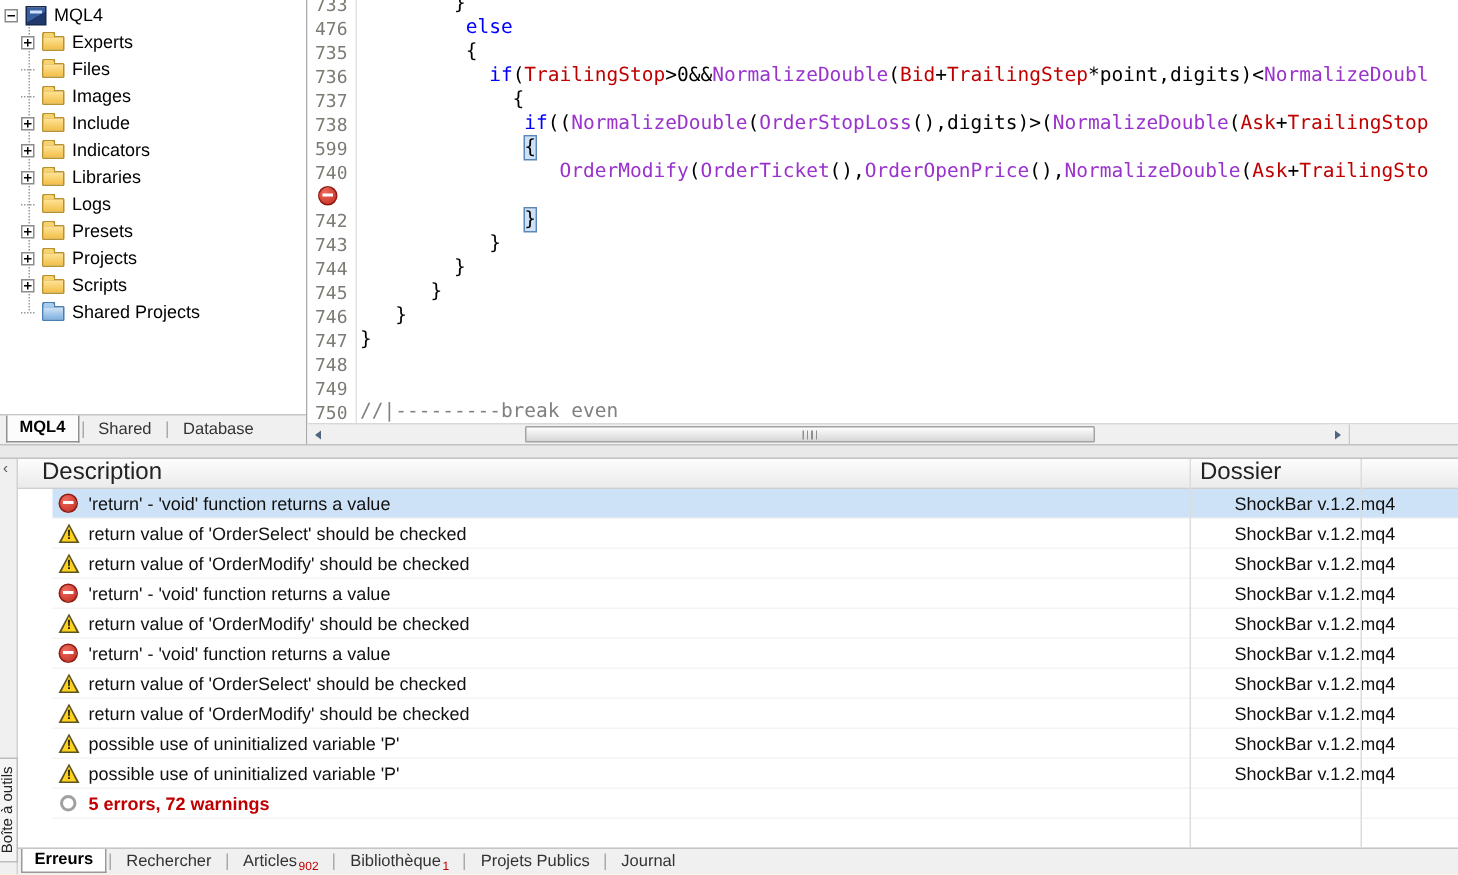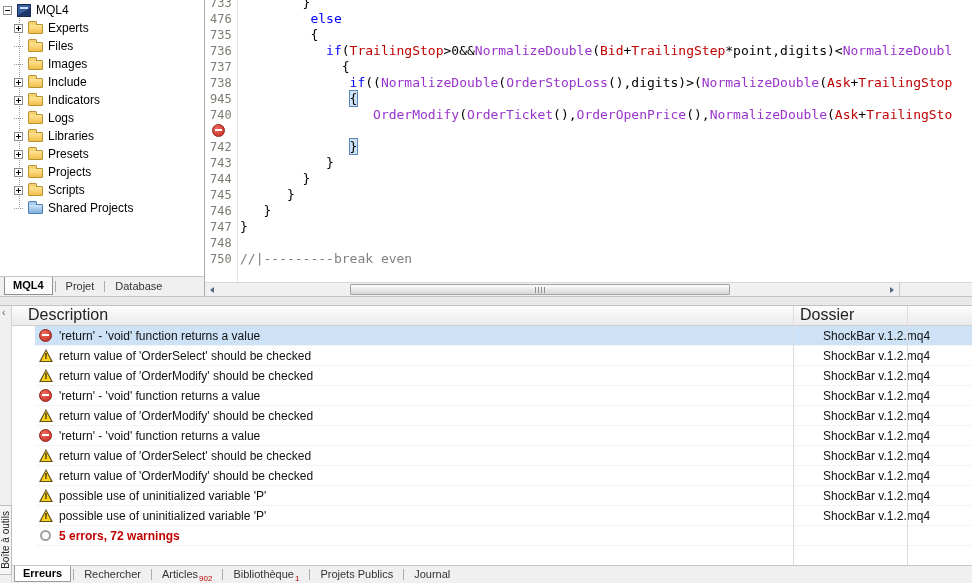--- a/index.html
+++ b/index.html
@@ -116,28 +116,28 @@
             <span class="xbox plus"></span>
             <span class="folder"></span>
             <span class="tlabel">Include</span>
           </div>
           <div class="trow">
             <span class="xbox plus"></span>
             <span class="folder"></span>
             <span class="tlabel">Indicators</span>
           </div>
           <div class="trow">
+            <span class="xbox plus"></span>
+            <span class="folder"></span>
+            <span class="tlabel">Libraries</span>
+          </div>
+          <div class="trow">
             <span class="stub"></span>
             <span class="folder"></span>
             <span class="tlabel">Logs</span>
-          </div>
-          <div class="trow">
-            <span class="xbox plus"></span>
-            <span class="folder"></span>
-            <span class="tlabel">Libraries</span>
           </div>
           <div class="trow">
             <span class="xbox plus"></span>
             <span class="folder"></span>
             <span class="tlabel">Presets</span>
           </div>
           <div class="trow">
             <span class="xbox plus"></span>
             <span class="folder"></span>
             <span class="tlabel">Projects</span>
@@ -149,44 +149,45 @@
           </div>
           <div class="trow">
             <span class="stub"></span>
             <span class="folder blue"></span>
             <span class="tlabel">Shared Projects</span>
           </div>
         </div>
       <div class="navtabs">
           <span class="tab active">MQL4</span>
           <span class="tsep"></span>
-          <span class="tab">Projet</span>
+          <span class="tab">Shared</span>
           <span class="tsep"></span>
           <span class="tab">Database</span>
         </div>
     </div>
 
     <div class="editor">
       <div class="codewrap">
           <div class="cline"><span class="lnum">733</span><span class="ltext"><span>        }</span></span></div>
           <div class="cline"><span class="lnum">476</span><span class="ltext"><span>         </span><span class="kw">else</span></span></div>
           <div class="cline"><span class="lnum">735</span><span class="ltext"><span>         {</span></span></div>
           <div class="cline"><span class="lnum">736</span><span class="ltext"><span>           </span><span class="kw">if</span><span>(</span><span class="vr">TrailingStop</span><span>&gt;0&amp;&amp;</span><span class="fn">NormalizeDouble</span><span>(</span><span class="vr">Bid</span><span>+</span><span class="vr">TrailingStep</span><span>*point,digits)&lt;</span><span class="fn">NormalizeDoubl</span></span></div>
           <div class="cline"><span class="lnum">737</span><span class="ltext"><span>             {</span></span></div>
           <div class="cline"><span class="lnum">738</span><span class="ltext"><span>              </span><span class="kw">if</span><span>((</span><span class="fn">NormalizeDouble</span><span>(</span><span class="fn">OrderStopLoss</span><span>(),digits)&gt;(</span><span class="fn">NormalizeDouble</span><span>(</span><span class="vr">Ask</span><span>+</span><span class="vr">TrailingStop</span></span></div>
-          <div class="cline"><span class="lnum">945</span><span class="ltext"><span>              </span><span class="bh">{</span></span></div>
+          <div class="cline"><span class="lnum">599</span><span class="ltext"><span>              </span><span class="bh">{</span></span></div>
           <div class="cline"><span class="lnum">740</span><span class="ltext"><span>                 </span><span class="fn">OrderModify</span><span>(</span><span class="fn">OrderTicket</span><span>(),</span><span class="fn">OrderOpenPrice</span><span>(),</span><span class="fn">NormalizeDouble</span><span>(</span><span class="vr">Ask</span><span>+</span><span class="vr">TrailingSto</span></span></div>
           <div class="cline"><span class="lnum"><span class="gerr"></span></span></div>
           <div class="cline"><span class="lnum">742</span><span class="ltext"><span>              </span><span class="bh">}</span></span></div>
           <div class="cline"><span class="lnum">743</span><span class="ltext"><span>           }</span></span></div>
           <div class="cline"><span class="lnum">744</span><span class="ltext"><span>        }</span></span></div>
           <div class="cline"><span class="lnum">745</span><span class="ltext"><span>      }</span></span></div>
           <div class="cline"><span class="lnum">746</span><span class="ltext"><span>   }</span></span></div>
           <div class="cline"><span class="lnum">747</span><span class="ltext"><span>}</span></span></div>
           <div class="cline"><span class="lnum">748</span><span class="ltext"></span></div>
+          <div class="cline"><span class="lnum">749</span><span class="ltext"></span></div>
           <div class="cline"><span class="lnum">750</span><span class="ltext"><span class="cm">//|---------break even</span></span></div>
         </div>
       <div class="gutsep"></div>
       <div class="sbar-row">
         <div class="hscrollbar">
           <span class="sb-btn left"></span>
           <span class="sb-track">
             <span class="sb-thumb">
               <span class="sb-grip"></span>
             </span>

